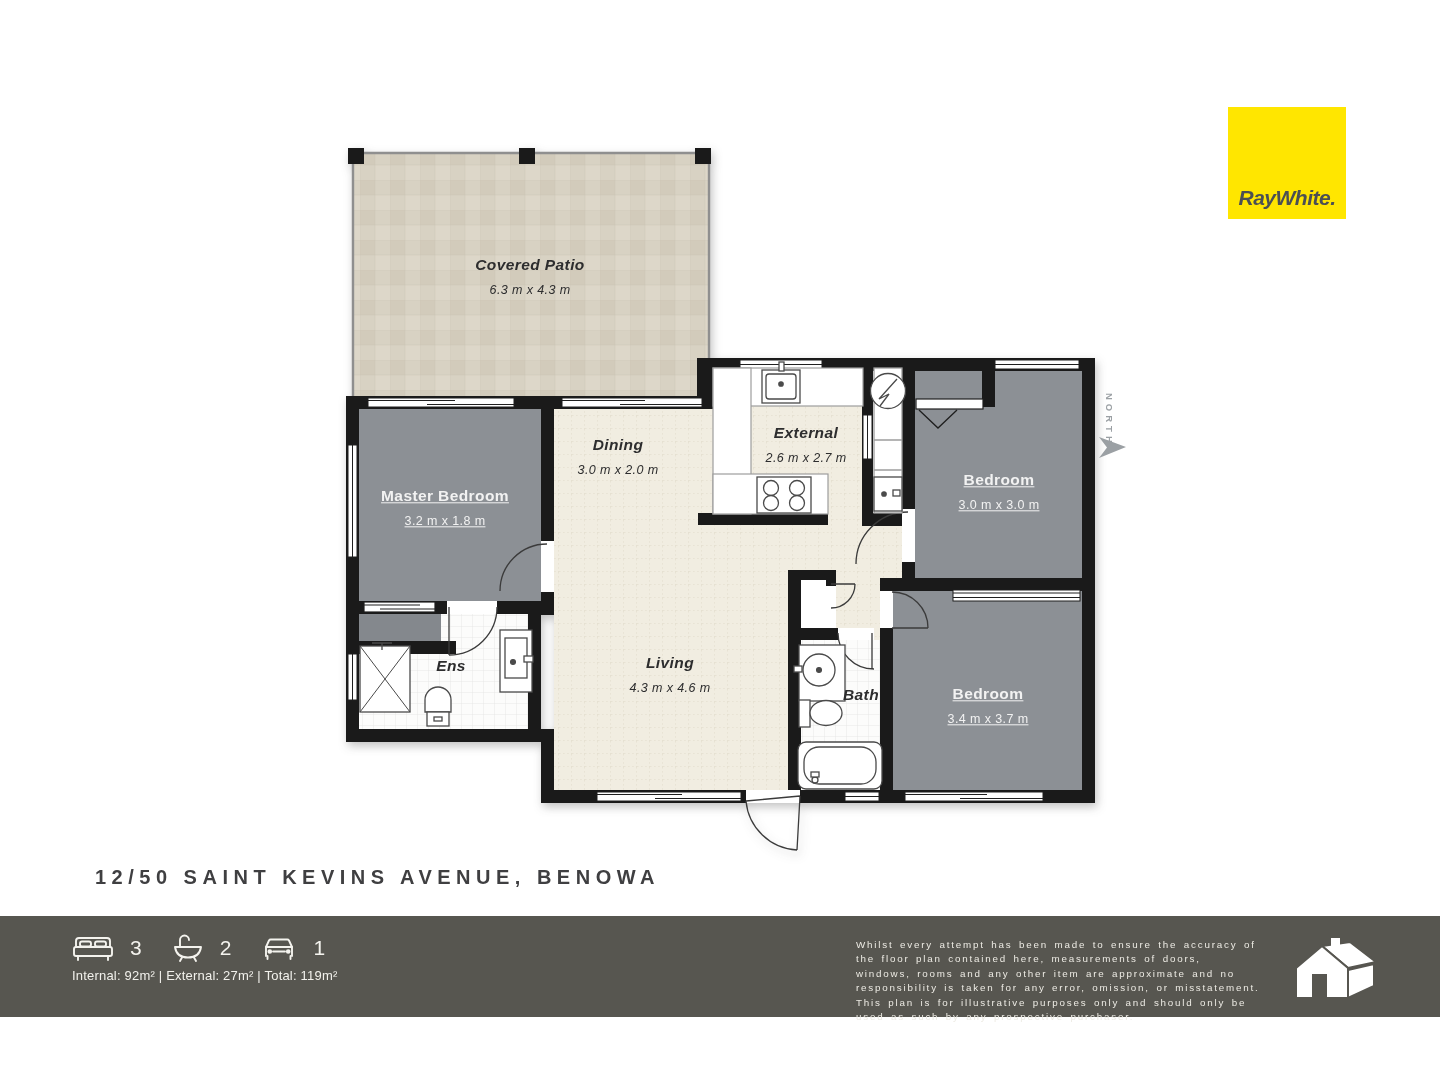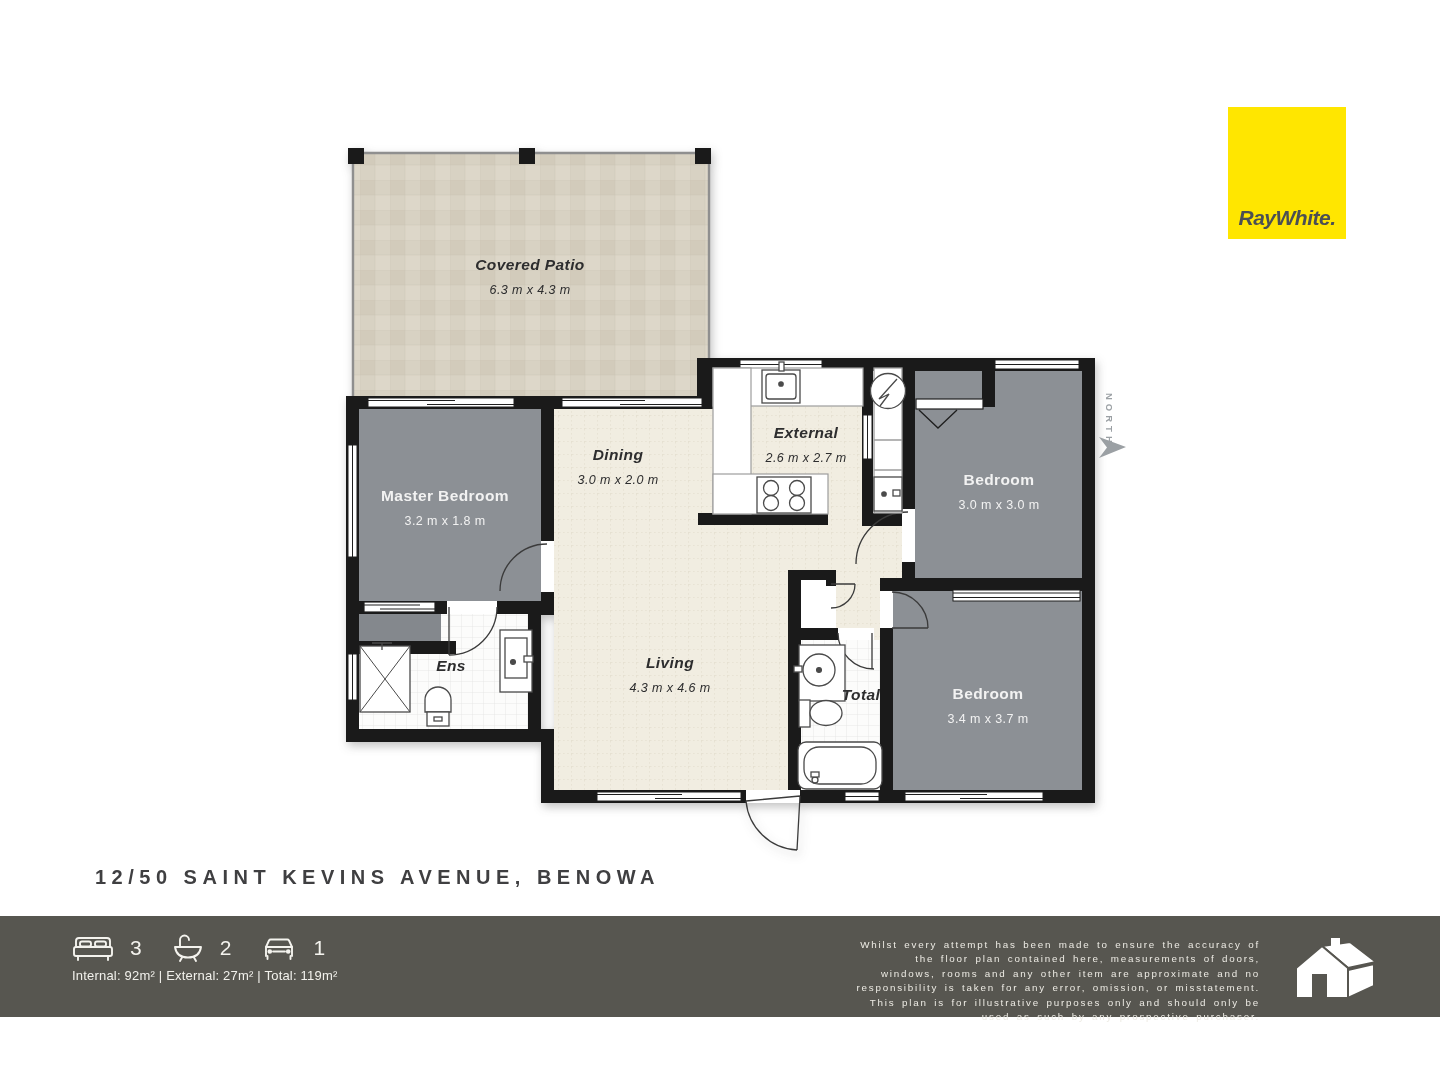--- a/index.html
+++ b/index.html
@@ -4,38 +4,38 @@
 <style>
   html,body{margin:0;padding:0;background:#ffffff;}
   #canvas{position:relative;width:1440px;height:1080px;background:#ffffff;overflow:hidden;
           font-family:"Liberation Sans",sans-serif;}
   #plan-svg{position:absolute;left:0;top:0;filter:drop-shadow(2px 4px 5px rgba(40,40,40,0.28));}
   .plan-label{position:absolute;transform:translate(-50%,-50%);text-align:center;line-height:1.3;
               letter-spacing:.4px;white-space:nowrap;pointer-events:none;}
   .plan-label .rn{font-size:15.5px;font-weight:700;}
   .plan-label .rd{font-size:12.5px;font-weight:400;margin-top:7px;}
   .lab-dark{color:#2d2d2e;font-style:italic;}
-  .lab-light{color:#f2f2f2;}
+  .lab-light{color:#f2f2f2;text-decoration:underline;}
   
   #north{position:absolute;left:1104px;top:393px;color:#9ba0a4;font-size:9.5px;font-weight:700;
          letter-spacing:4px;writing-mode:vertical-lr;}
   #north-arrow{position:absolute;left:1098px;top:436px;}
   
-  #logo{position:absolute;left:1228px;top:107px;width:118px;height:132px;background:#ffe600;}
+  #logo{position:absolute;left:1228px;top:107px;width:118px;height:112px;background:#ffe600;}
   #logo .brand{position:absolute;left:0;right:0;bottom:9px;text-align:center;font-weight:700;
                font-style:italic;font-size:21px;letter-spacing:-.5px;color:#4b4f54;}
   
   #address{position:absolute;left:95px;top:866px;font-size:20px;font-weight:700;
            letter-spacing:5.5px;color:#3f3f41;}
   
   #footer{position:absolute;left:0;top:916px;width:1440px;height:101px;background:#575650;}
   #stats{position:absolute;left:72px;top:17px;display:flex;align-items:center;color:#f4f3ee;}
   #stats .num{font-size:21px;font-weight:400;margin:0 30px 0 16px;}
   #areas{position:absolute;left:72px;top:52px;font-size:13px;color:#f2f1ec;letter-spacing:.2px;}
-  #disclaimer{position:absolute;left:856px;top:22px;width:404px;text-align:right;color:#edebe4;
+  #disclaimer{position:absolute;left:856px;top:22px;width:404px;text-align:left;color:#edebe4;
               font-size:9.8px;letter-spacing:1.8px;line-height:14.4px;font-weight:400;word-spacing:2px;}
   #house-icon{position:absolute;left:1284px;top:18px;}
 </style>
 </head>
 <body>
 
 <div id="canvas">
 
   <svg id="plan-svg" width="1440" height="1080" viewBox="0 0 1440 1080">
     <defs>
@@ -214,21 +214,21 @@
   </svg>
 
   <div class="plan-label lab-dark" style="left:530px;top:277px">
     <div class="rn">Covered Patio</div>
       <div class="rd">6.3 m x 4.3 m</div>
   </div>
   <div class="plan-label lab-light" style="left:445px;top:508px">
     <div class="rn">Master Bedroom</div>
       <div class="rd">3.2 m x 1.8 m</div>
   </div>
-  <div class="plan-label lab-dark" style="left:618px;top:467px">
+  <div class="plan-label lab-dark" style="left:618px;top:457px">
     <div class="rn">Dining</div>
       <div class="rd">3.0 m x 2.0 m</div>
   </div>
   <div class="plan-label lab-dark" style="left:806px;top:445px">
     <div class="rn">External</div>
       <div class="rd">2.6 m x 2.7 m</div>
   </div>
   <div class="plan-label lab-light" style="left:999px;top:492px">
     <div class="rn">Bedroom</div>
       <div class="rd">3.0 m x 3.0 m</div>
@@ -238,21 +238,21 @@
       <div class="rd">4.3 m x 4.6 m</div>
   </div>
   <div class="plan-label lab-light" style="left:988px;top:706px">
     <div class="rn">Bedroom</div>
       <div class="rd">3.4 m x 3.7 m</div>
   </div>
   <div class="plan-label lab-dark" style="left:451px;top:666px">
     <div class="rn">Ens</div>
   </div>
   <div class="plan-label lab-dark" style="left:861px;top:695px">
-    <div class="rn">Total</div>
+    <div class="rn">Bath</div>
   </div>
 
   <div id="north">NORTH</div>
   <svg id="north-arrow" width="30" height="24">
     <polygon points="1,1 28,11 1,22 9,11.5" fill="#9ba0a4"></polygon>
   </svg>
 
   <div id="logo">
     <div class="brand">RayWhite.</div>
   </div>

